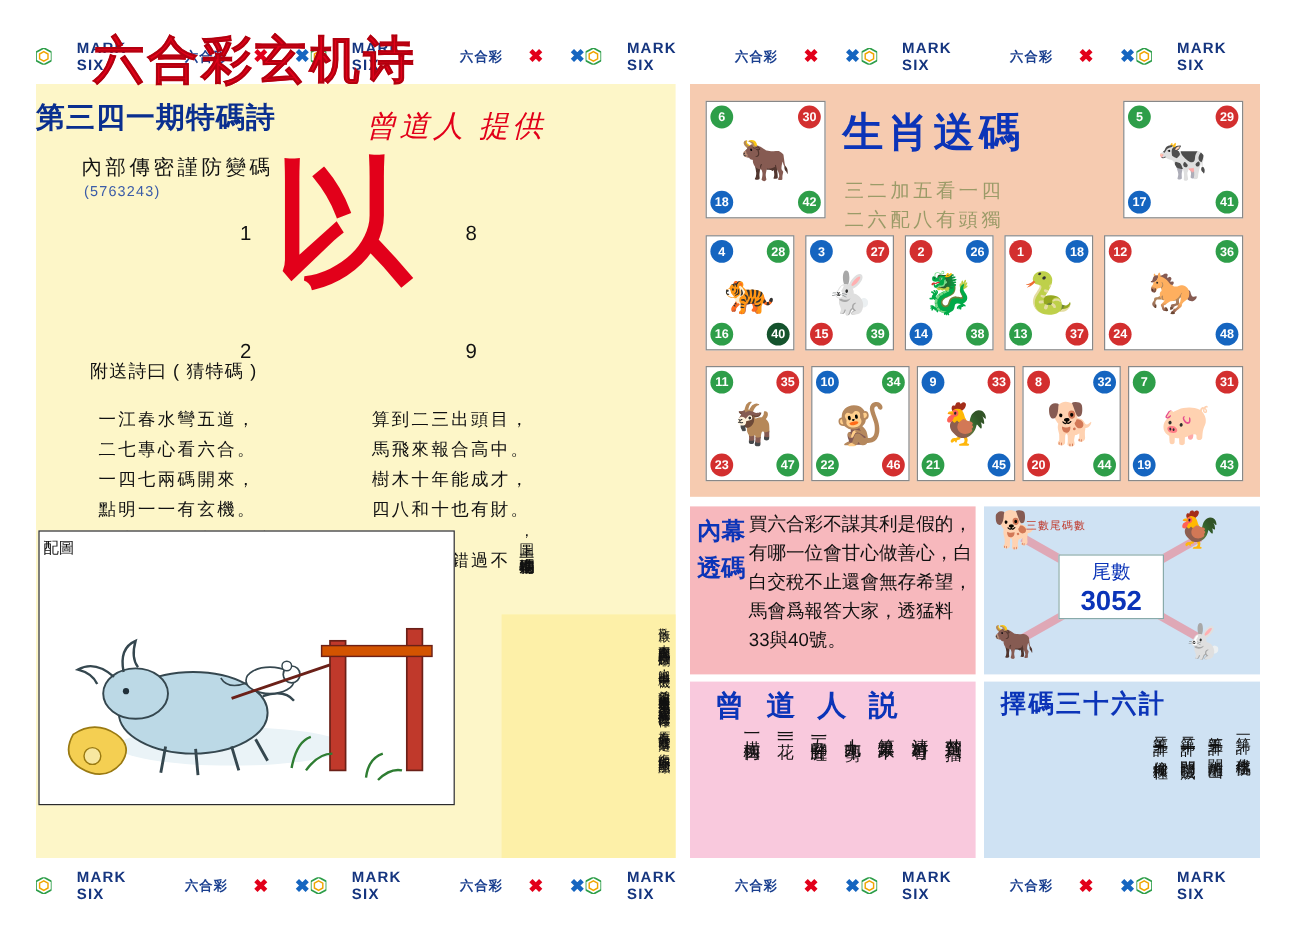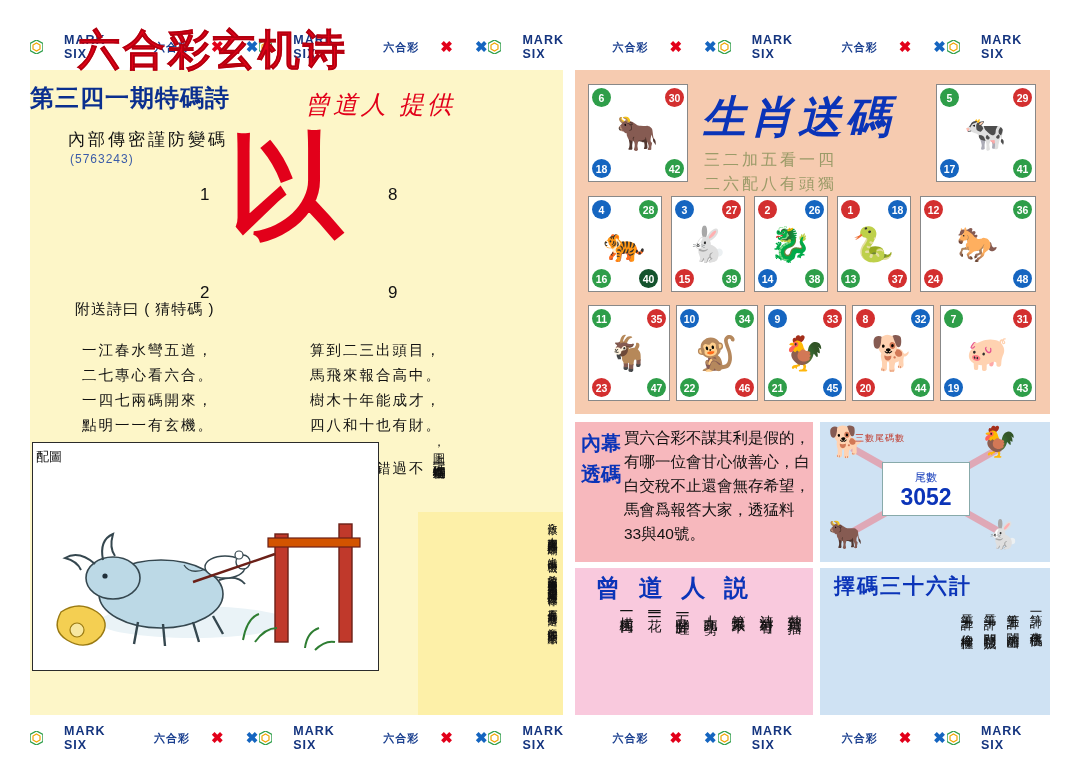--- a/index.html
+++ b/index.html
@@ -100,21 +100,21 @@
     font-size:10px;line-height:15px;color:#111;letter-spacing:1px;
   }
 
   
   .zodiac-panel{
     position:absolute;left:575px;top:70px;width:475px;height:344px;
     background:#f6cbb0;
   }
   .zod-title{
     position:absolute;left:702px;top:88px;
-    font-size:44px;font-weight:bold;color:#0b34b8;letter-spacing:4px;font-style:italic;
+    font-size:34px;font-weight:bold;color:#0b34b8;letter-spacing:4px;
   }
   .zod-sub{
     position:absolute;left:704px;top:148px;
     font-size:16px;color:#9b9b68;letter-spacing:3px;line-height:24px;
   }
   .zcell{
     position:absolute;background:#ffffff;border:1px solid #888;
   }
   .zcell .ball{position:absolute;width:19px;height:19px;border-radius:50%;
     display:flex;align-items:center;justify-content:center;
@@ -162,21 +162,21 @@
   
   .tail-box{
     position:absolute;left:820px;top:422px;width:230px;height:140px;
     background:#cfe2f3;
   }
   .tail-badge{
     position:absolute;left:882px;top:462px;width:86px;height:52px;
     background:#ffffff;border:1px solid #8aa;
     display:flex;flex-direction:column;align-items:center;justify-content:center;
   }
-  .tail-label{font-size:11px;color:#0b34b8;}
+  .tail-label{font-size:16px;color:#0b34b8;}
   .tail-num{font-size:23px;font-weight:bold;color:#0b34b8;line-height:24px;}
   .tail-top{position:absolute;left:855px;top:432px;font-size:9px;color:#c0392b;letter-spacing:1px;}
   .tail-x{position:absolute;left:846px;top:440px;width:160px;height:100px;}
 
   
   .plan-box{
     position:absolute;left:820px;top:568px;width:230px;height:147px;
     background:#cfe2f3;
   }
   .plan-title{

